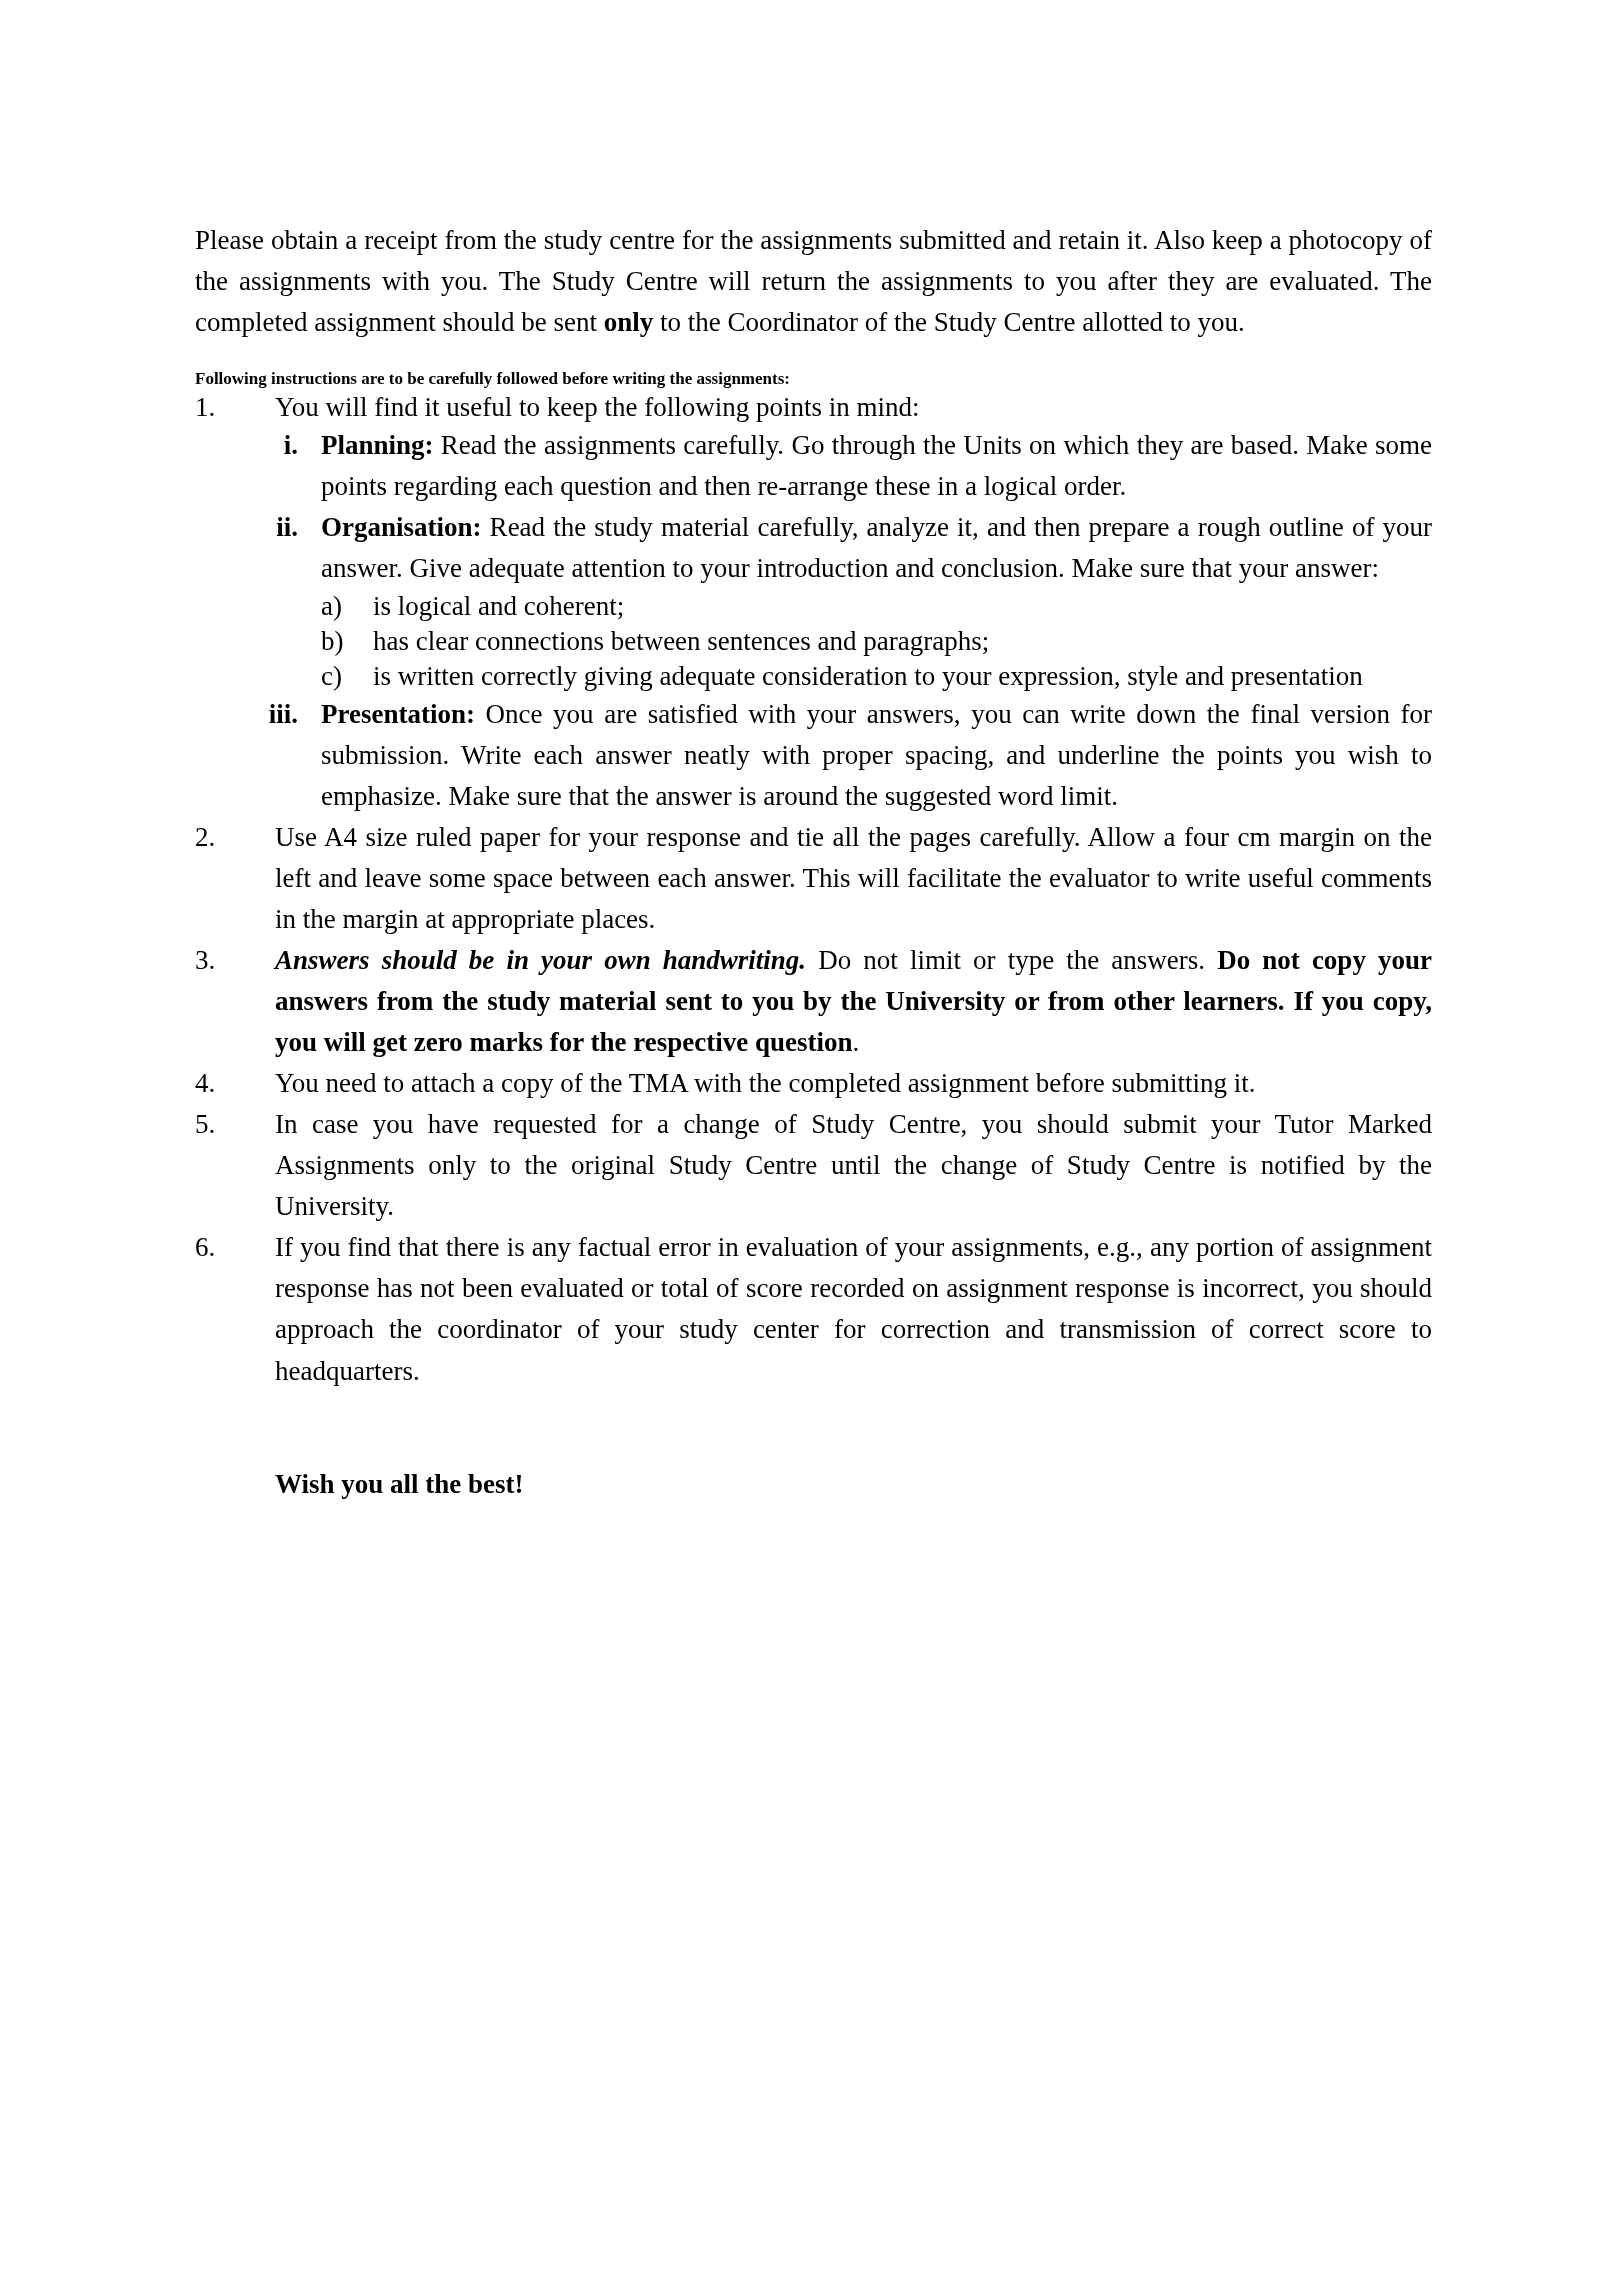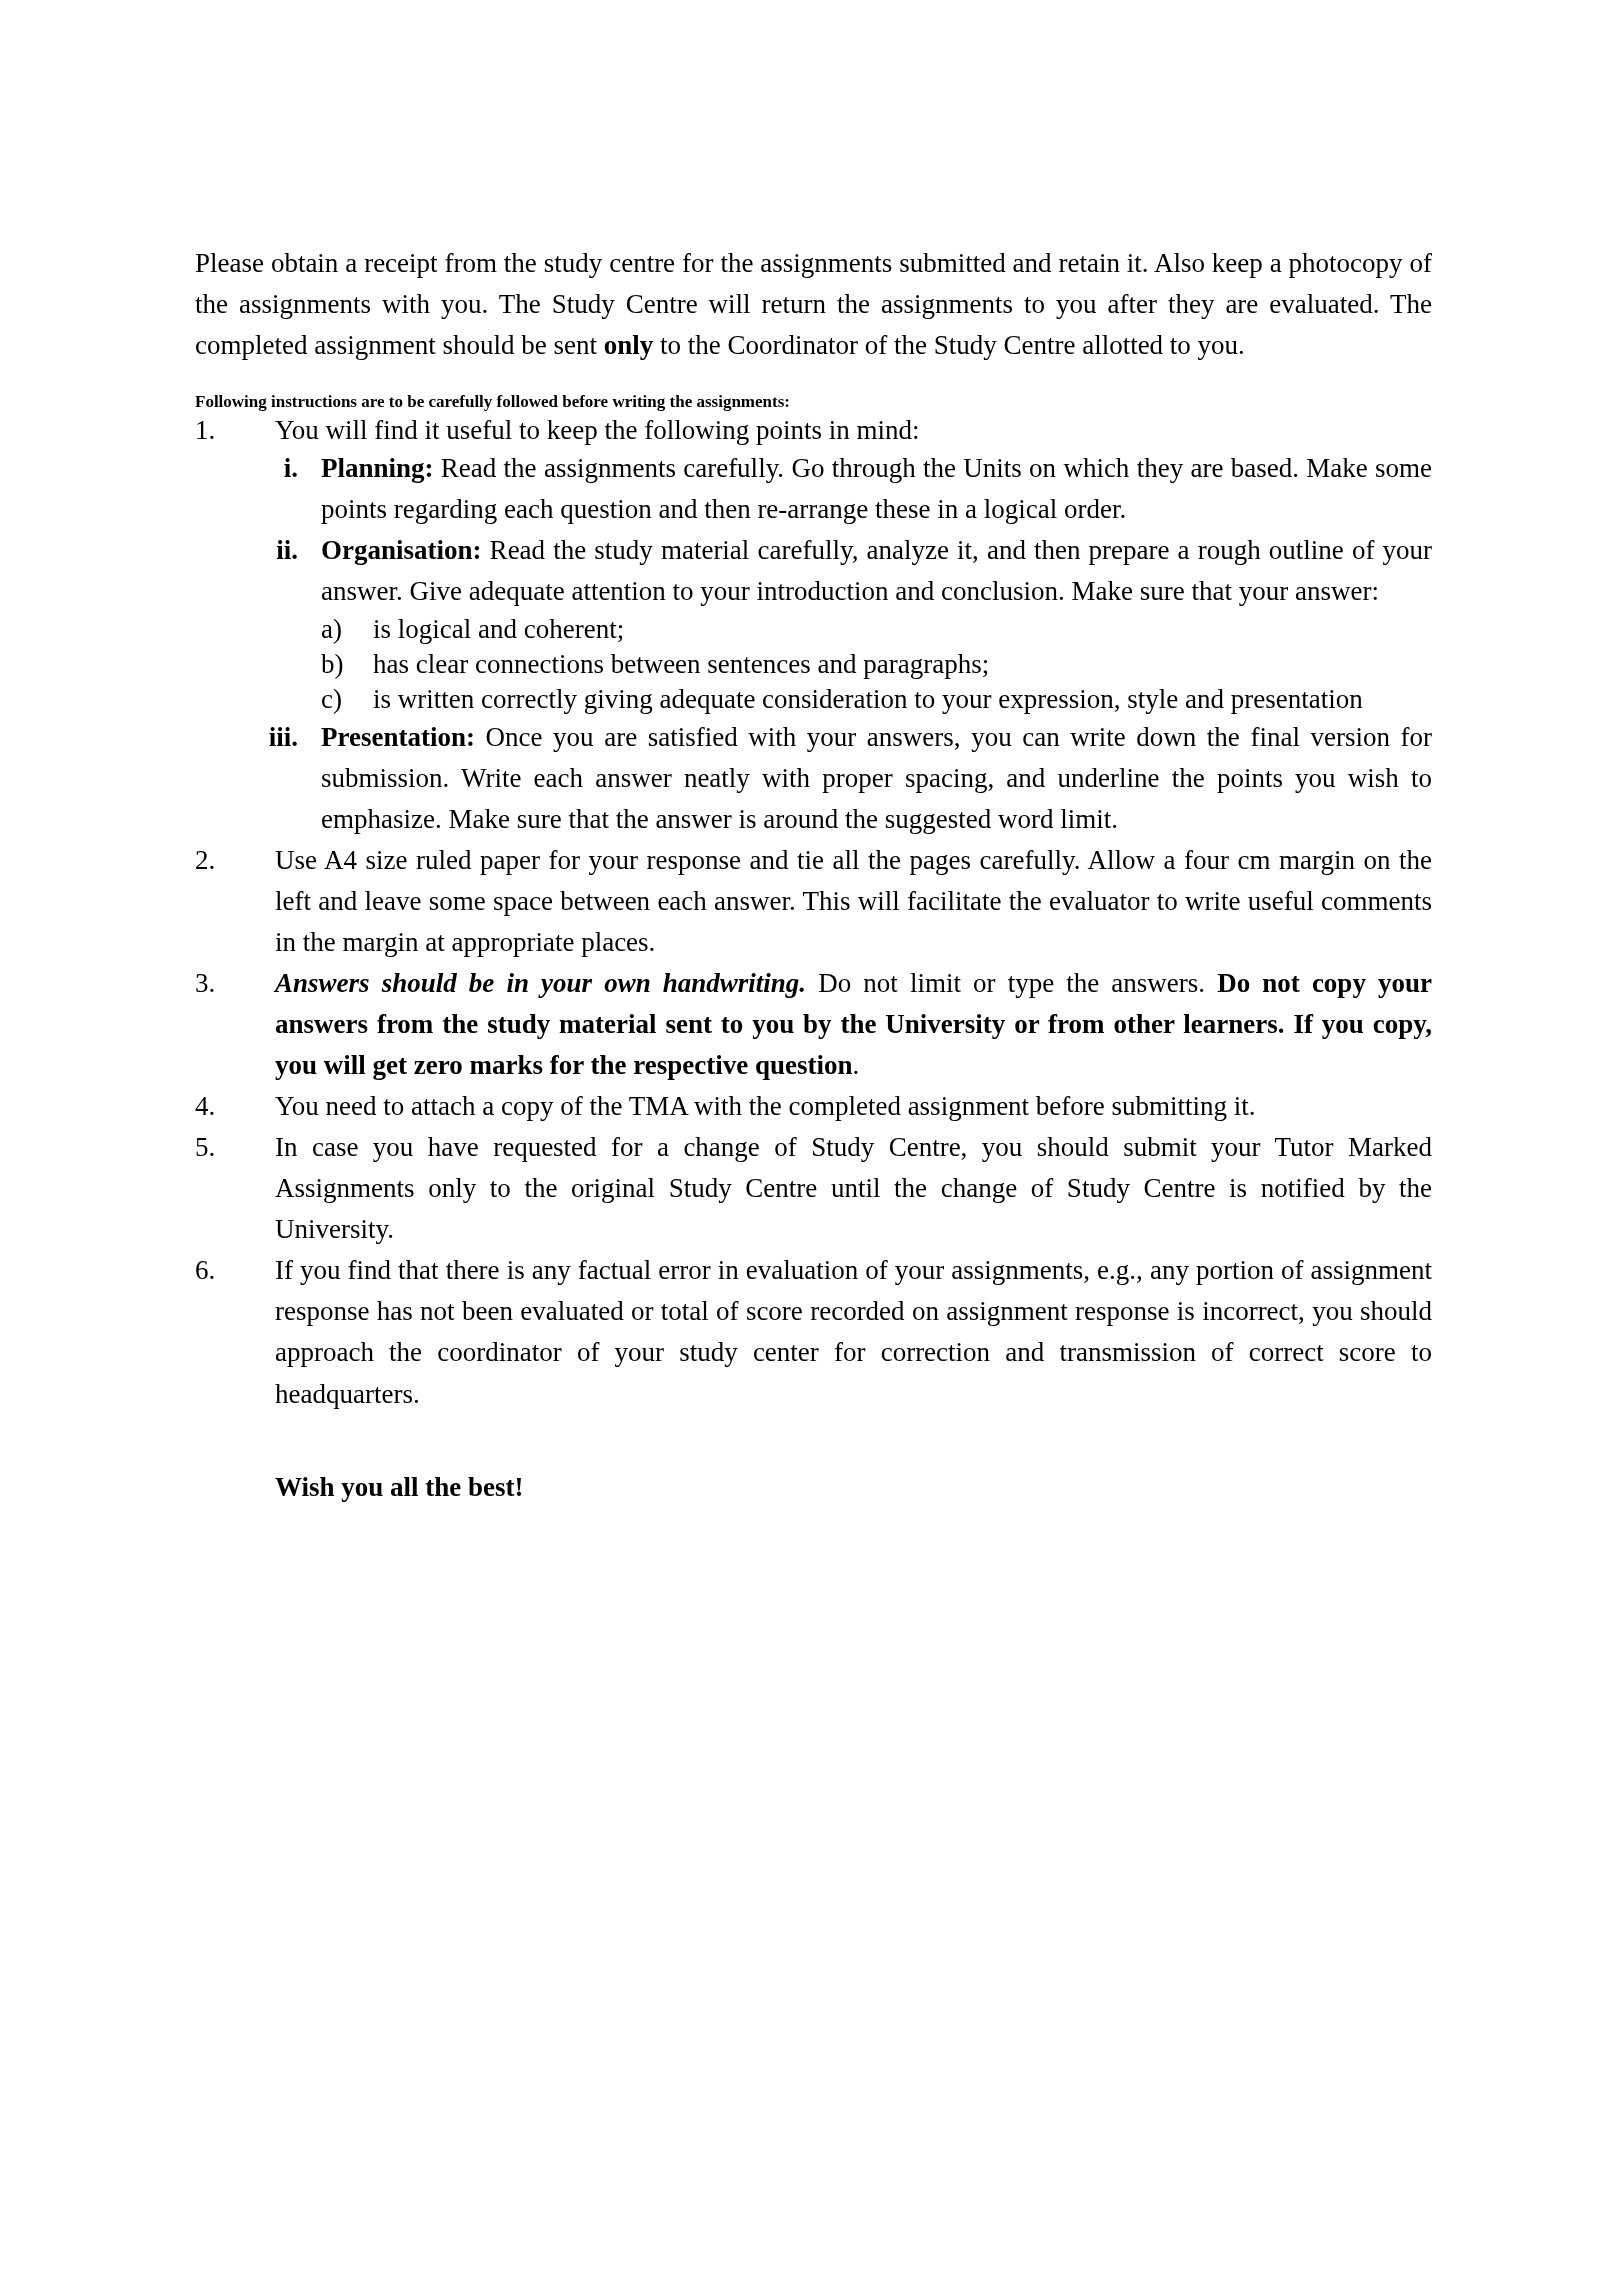--- a/index.html
+++ b/index.html
@@ -19,21 +19,21 @@
     position: relative;
     width: 1622px;
     height: 2295px;
     background: #ffffff;
     box-sizing: border-box;
   }
 
   .content {
     position: absolute;
     left: 195px;
-    top: 243px;
+    top: 220px;
     width: 1237px;
   }
 
   
   .intro {
     font-size: 27px;
     line-height: 1.52;
     text-align: justify;
     text-justify: inter-word;
     margin: 0 0 25px 0;
@@ -113,21 +113,21 @@
   
   .bi {
     font-weight: bold;
     font-style: italic;
     font-stretch: condensed;
   }
   .bold { font-weight: bold; }
 
   
   .closing {
-    margin-top: 54px;
+    margin-top: 74px;
     padding-left: 80px;
     font-size: 27px;
     font-weight: bold;
     line-height: 1.4;
   }
   .signature {
     margin-top: 77px;
     text-align: right;
     font-size: 27px;
     font-weight: bold;

